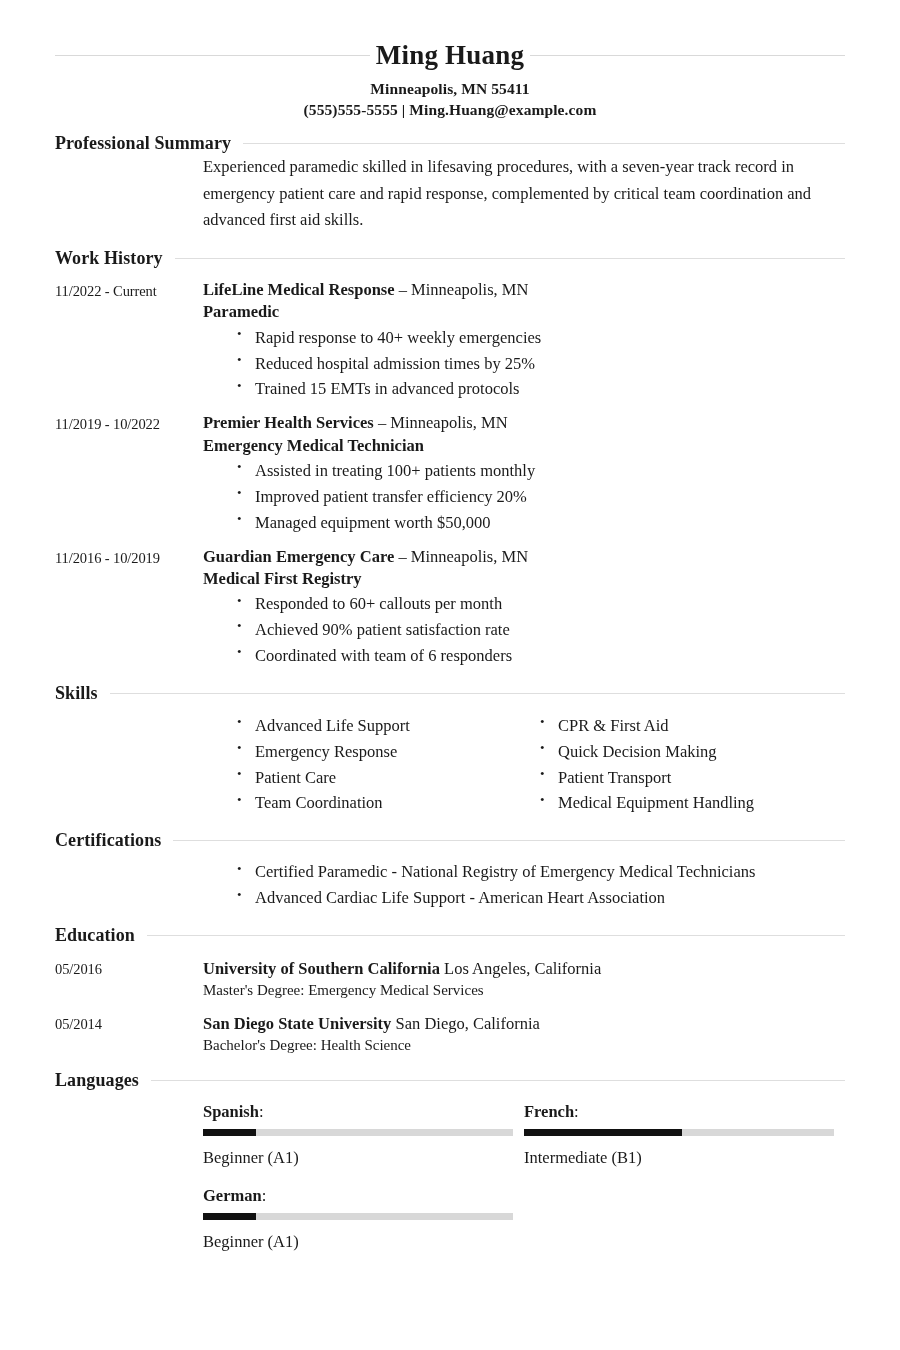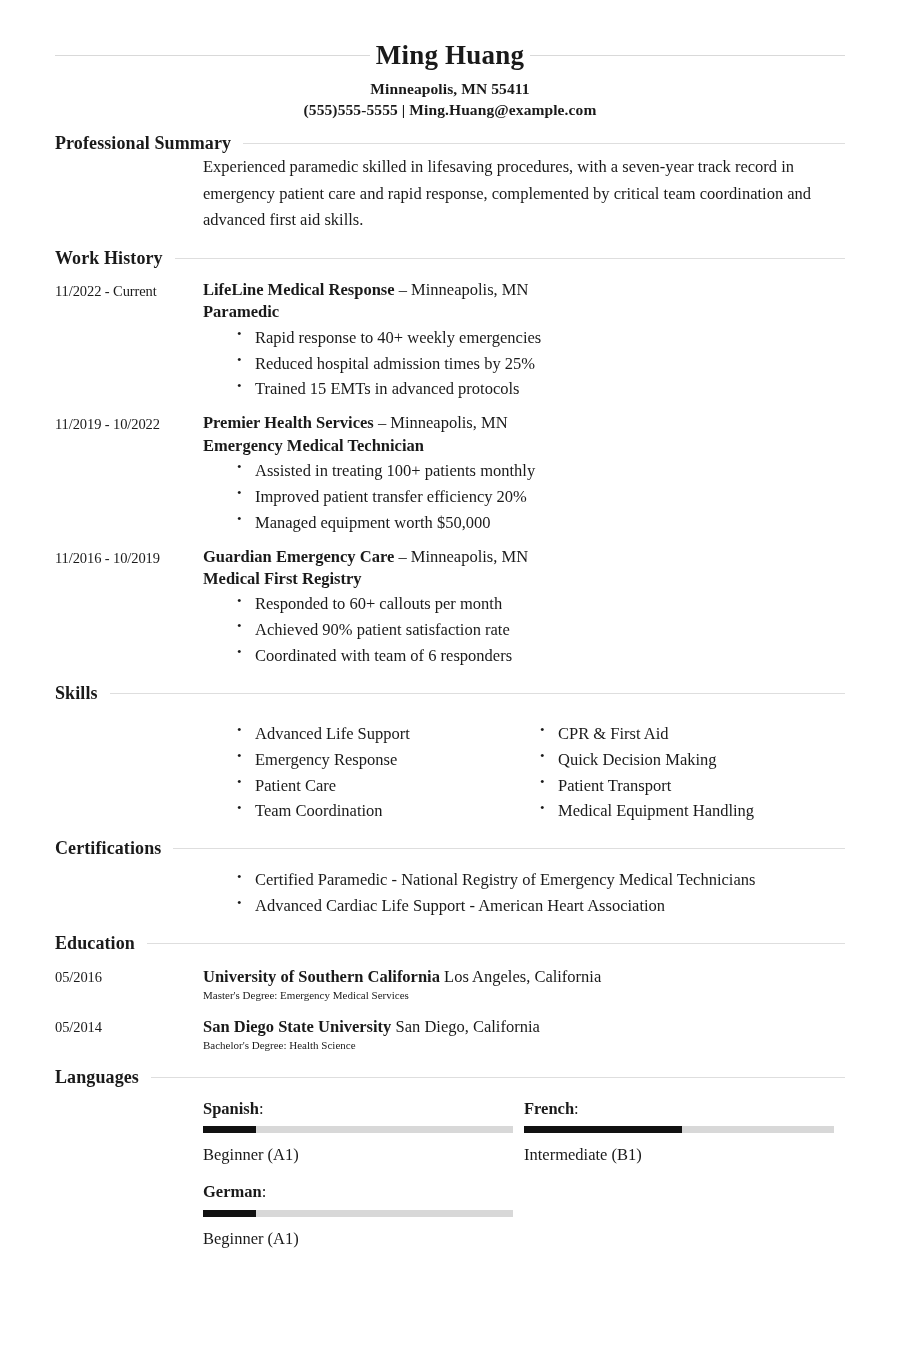--- a/index.html
+++ b/index.html
@@ -124,21 +124,21 @@
   ul.bullets li::before {
     content: "\2022";
     position: absolute;
     left: -18px;
     top: -0.5px;
     font-size: 13px;
   }
 
   
   .skills-body {
-    margin-top: 16px;
+    margin-top: 8px;
     padding-left: 148px;
     display: flex;
   }
   .skills-col {
     width: 50%;
     box-sizing: border-box;
   }
   .skills-col ul.bullets { padding-left: 52px; }
   .skills-col.right ul.bullets { padding-left: 34px; }
 
@@ -150,21 +150,21 @@
 
   
   .edu-entry { margin-top: 11px; }
   .edu-school {
     font-size: 16.5px;
     line-height: 1.4;
   }
   .edu-school .school { font-weight: bold; }
   .edu-school .place { font-weight: normal; }
   .edu-degree {
-    font-size: 11px;
+    font-size: 15px;
     line-height: 1.4;
   }
 
   
   .lang-body {
     margin-top: 9px;
     padding-left: 148px;
     display: flex;
     flex-wrap: wrap;
   }

